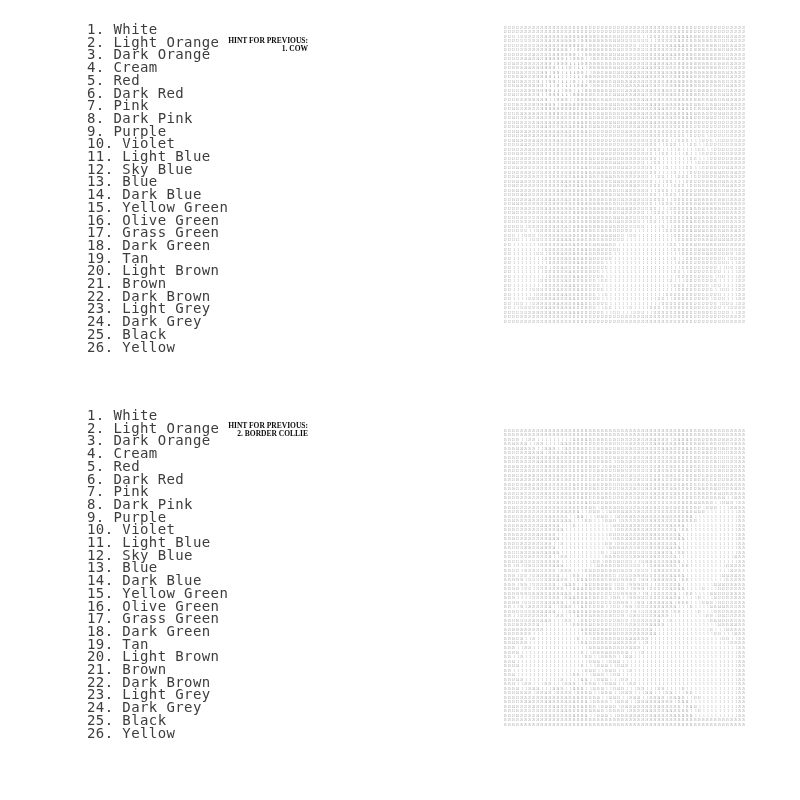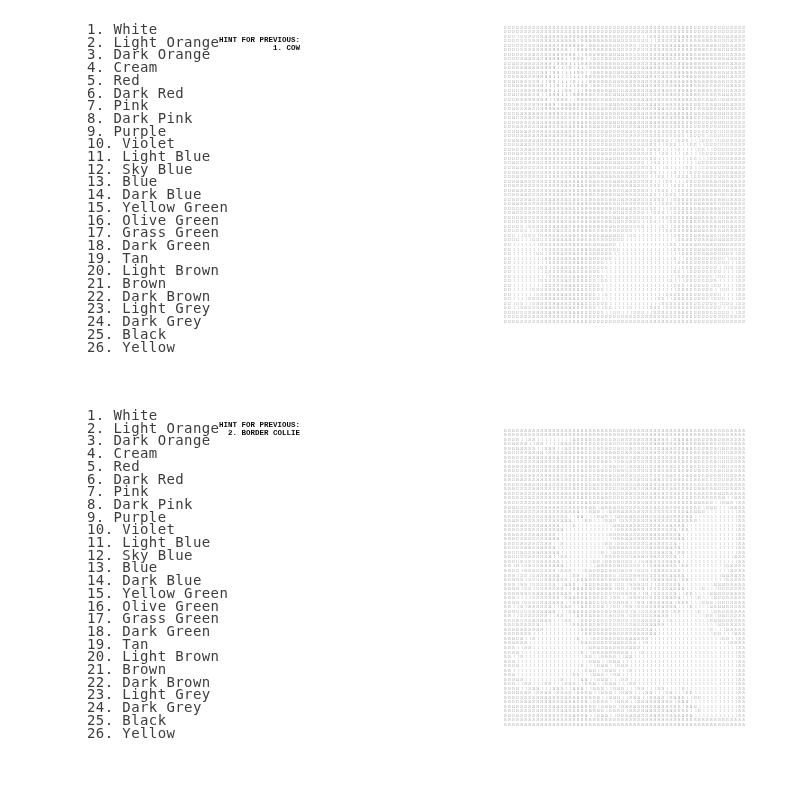--- a/index.html
+++ b/index.html
@@ -9,22 +9,22 @@
     overflow:hidden;
   }
   .legend{
     position:absolute;left:87px;white-space:pre;
     font-size:14px;line-height:12.7px;letter-spacing:0.4px;
     color:#3d3d3d;
   }
   .legend.s1{top:23px;}
   .legend.s2{top:409px;}
   .hint{
-    position:absolute;left:148px;width:152px;text-align:right;
-    font-family:Liberation Mono, monospace;font-weight:bold;
+    position:absolute;left:156px;width:152px;text-align:right;
+    font-family:Liberation Serif, serif;font-weight:bold;
     font-size:7.5px;line-height:7.5px;letter-spacing:0px;
     color:#0a0a0a;text-transform:uppercase;
   }
   .hint.s1{top:37px;}
   .hint.s2{top:422px;}
   .grid{
     position:absolute;left:504px;width:242px;height:300px;overflow:hidden;
   }
   .grid.s1{top:25px;}
   .grid.s2{top:428px;}

